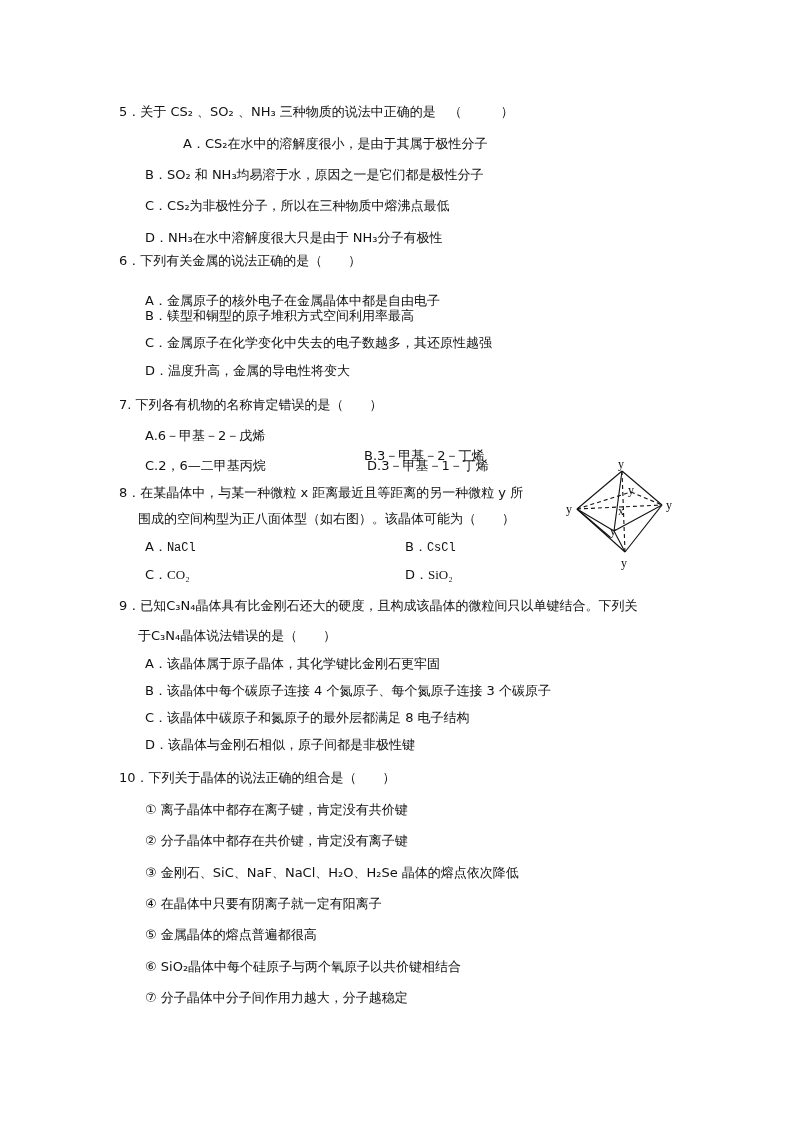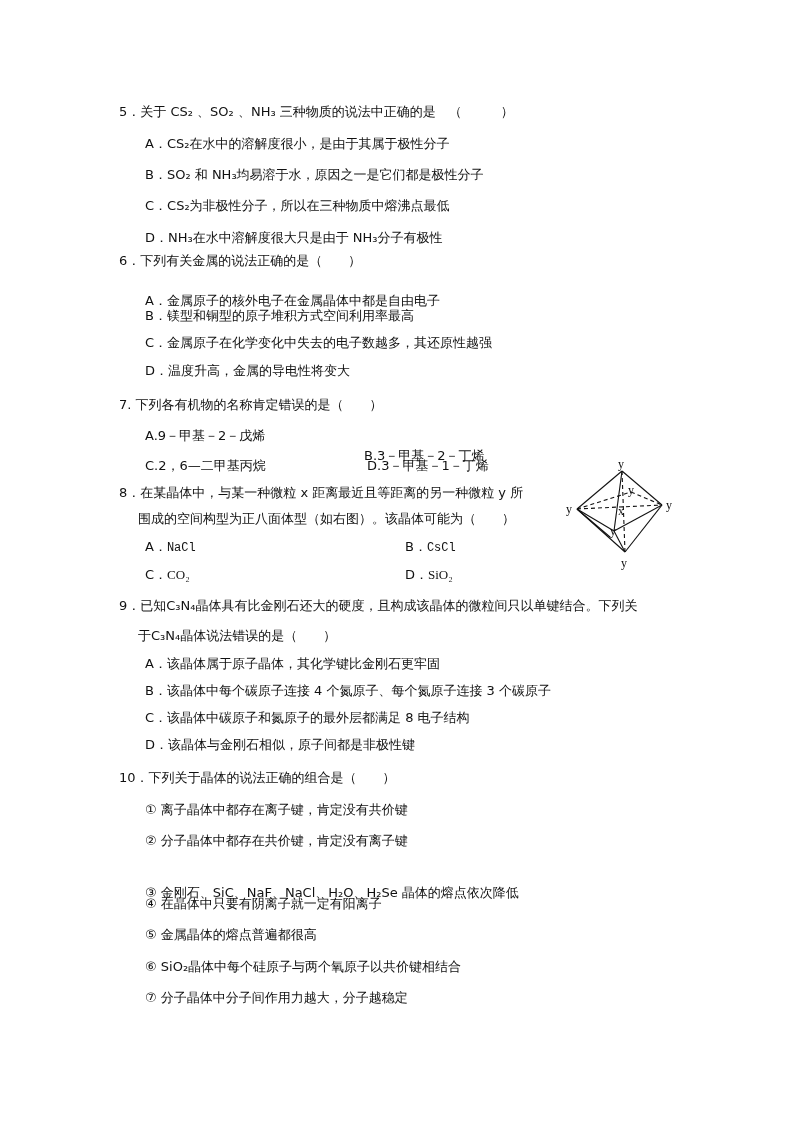--- a/index.html
+++ b/index.html
@@ -13,37 +13,37 @@
   .mono { font-family:"Liberation Mono", monospace; font-size:12px; }
   .figure { position:absolute; left:562px; top:455px; width:120px; height:118px; }
   .figure svg { width:100%; height:100%; }
 </style>
 </head>
 <body>
 
 <div class="line q" style="top:104px;">
   <span>5．</span><span>关于 CS₂ 、SO₂ 、NH₃ 三种物质的说法中正确的是</span>　<span>（　　　）</span>
 </div>
-<div class="line opt" style="top:136px;"><span>A．</span><span>CS₂在水中的溶解度很小，是由于其属于极性分子</span></div>
+<div class="line opt" style="top:136px;margin-left:38px;"><span>A．</span><span>CS₂在水中的溶解度很小，是由于其属于极性分子</span></div>
 <div class="line opt" style="top:167px;"><span>B．</span><span>SO₂ 和 NH₃均易溶于水，原因之一是它们都是极性分子</span></div>
 <div class="line opt" style="top:198px;"><span>C．</span><span>CS₂为非极性分子，所以在三种物质中熔沸点最低</span></div>
 <div class="line opt" style="top:230px;"><span>D．</span><span>NH₃在水中溶解度很大只是由于 NH₃分子有极性</span></div>
 
 <div class="line q" style="top:253px;">
   <span>6．</span><span>下列有关金属的说法正确的是（　　）</span>
 </div>
 <div class="line opt" style="top:293px;text-align:center;"><span>A．</span><span>金属原子的核外电子在金属晶体中都是自由电子</span></div>
 <div class="line opt" style="top:308px;"><span>B．</span><span>镁型和铜型的原子堆积方式空间利用率最高</span></div>
 <div class="line opt" style="top:335px;"><span>C．</span><span>金属原子在化学变化中失去的电子数越多，其还原性越强</span></div>
 <div class="line opt" style="top:363px;"><span>D．</span><span>温度升高，金属的导电性将变大</span></div>
 
 <div class="line q" style="top:397px;">
   <span>7.</span> <span>下列各有机物的名称肯定错误的是（　　）</span>
 </div>
-<div class="line opt" style="top:428px;"><span>A.</span><span>9－甲基－2－戊烯</span></div>
+<div class="line opt" style="top:428px;"><span>A.</span><span>6－甲基－2－戊烯</span></div>
 <div class="line opt7b" style="top:428px;margin-top:20px;"><span>B.</span><span>3－甲基－2－丁烯</span></div>
 <div class="line opt" style="top:458px;"><span>C.</span><span>2，6—二甲基丙烷</span></div>
 <div class="line" style="top:458px; left:367px;"><span>D.</span><span>3－甲基－1－丁烯</span></div>
 
 <div class="line q" style="top:485px;">
   <span>8．</span><span>在某晶体中，与某一种微粒 x 距离最近且等距离的另一种微粒 y 所</span>
 </div>
 <div class="line" style="top:511px; left:138px;">
   <span>围成的空间构型为正八面体型（如右图）。该晶体可能为（　　）</span>
 </div>
@@ -92,17 +92,17 @@
 <div class="line opt" style="top:656px;"><span>A．</span><span>该晶体属于原子晶体，其化学键比金刚石更牢固</span></div>
 <div class="line opt" style="top:683px;"><span>B．</span><span>该晶体中每个碳原子连接 4 个氮原子、每个氮原子连接 3 个碳原子</span></div>
 <div class="line opt" style="top:710px;"><span>C．</span><span>该晶体中碳原子和氮原子的最外层都满足 8 电子结构</span></div>
 <div class="line opt" style="top:737px;"><span>D．</span><span>该晶体与金刚石相似，原子间都是非极性键</span></div>
 
 <div class="line q" style="top:770px;">
   <span>10．</span><span>下列关于晶体的说法正确的组合是（　　）</span>
 </div>
 <div class="line opt" style="top:802px;"><span>①</span> <span>离子晶体中都存在离子键，肯定没有共价键</span></div>
 <div class="line opt" style="top:833px;"><span>②</span> <span>分子晶体中都存在共价键，肯定没有离子键</span></div>
-<div class="line opt" style="top:865px;margin-top:20px;"><span>③</span> <span>金刚石、SiC、NaF、NaCl、H₂O、H₂Se 晶体的熔点依次降低</span></div>
+<div class="line opt" style="top:865px;"><span>③</span> <span>金刚石、SiC、NaF、NaCl、H₂O、H₂Se 晶体的熔点依次降低</span></div>
 <div class="line opt" style="top:896px;"><span>④</span> <span>在晶体中只要有阴离子就一定有阳离子</span></div>
 <div class="line opt" style="top:927px;"><span>⑤</span> <span>金属晶体的熔点普遍都很高</span></div>
 <div class="line opt" style="top:959px;"><span>⑥</span> <span>SiO₂晶体中每个硅原子与两个氧原子以共价键相结合</span></div>
 <div class="line opt" style="top:990px;"><span>⑦</span> <span>分子晶体中分子间作用力越大，分子越稳定</span></div>
 
 </body></html>

